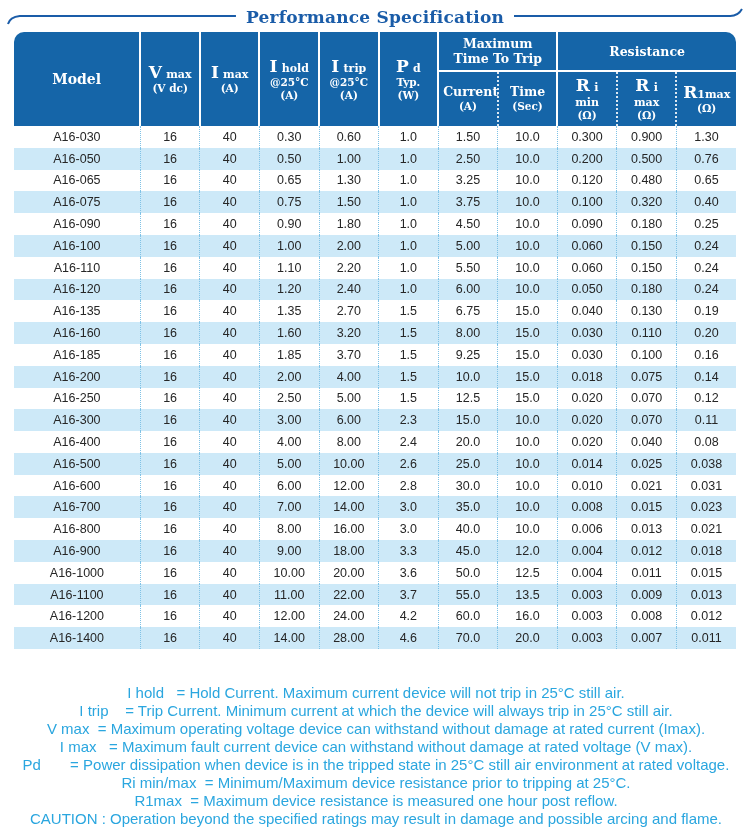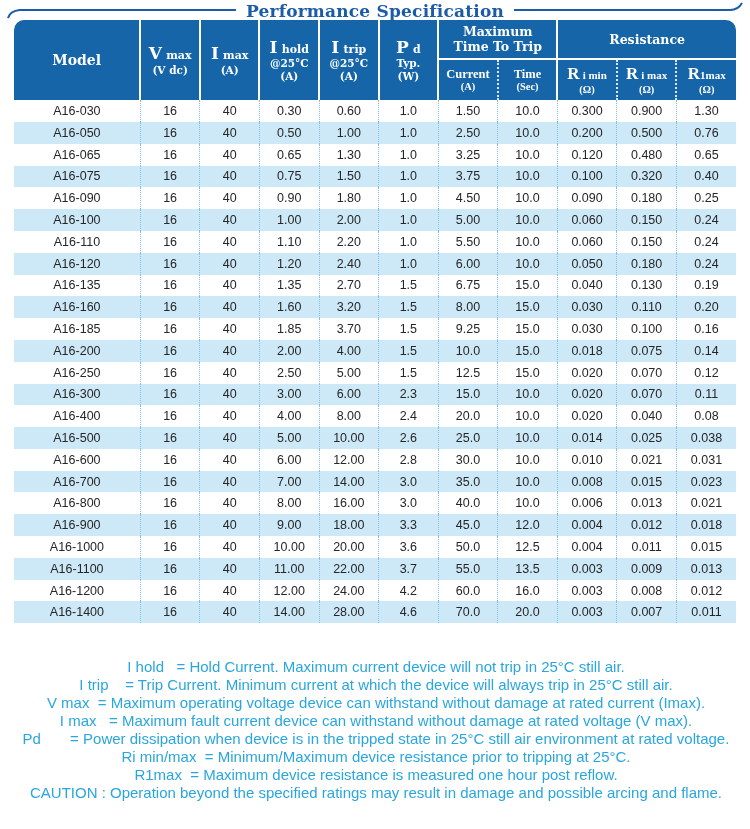--- a/index.html
+++ b/index.html
@@ -1,38 +1,38 @@
 <!DOCTYPE html>
 <html><head>
 <meta charset="utf-8">
 <style>
   * { margin:0; padding:0; box-sizing:border-box; }
   html,body { width:750px; background:#ffffff; }
   body { height:829px; font-family:"Liberation Sans", sans-serif; overflow:hidden; }
 
   
-  .title-row { display:flex; align-items:center; height:20px; padding:2px 6px 0 6px; gap:10px; }
+  .title-row { display:flex; align-items:center; height:32px; padding:2px 6px 0 6px; gap:10px; }
   .title-rule { flex:1; height:30px; }
   .page-title {
     font-family:"DejaVu Serif", serif; font-weight:bold;
     font-size:17px; color:#1a5ca8; white-space:nowrap; letter-spacing:0.2px;
   }
 
   
   .tbl-wrap { margin:0 14px; border-radius:10px 10px 0 0; overflow:hidden; }
   table { width:100%; border-collapse:collapse; table-layout:fixed; }
 
   thead th {
     background:#1565a8; color:#ffffff; text-align:center; vertical-align:middle;
     font-family:"DejaVu Serif", serif; font-weight:bold; padding:4px;
   }
   tr.h1 > th { border-left:2px solid #ffffff; }
   tr.h1 > th:first-child { border-left:none; }
   tr.h1 > th.grp { height:38px; border-bottom:2px solid #ffffff; }
-  tr.h2 > th { height:38px;font-family:Liberation Serif, serif; }
+  tr.h2 > th { height:38px; }
   tr.h2 > th.b-solid { border-left:2px solid #ffffff; }
   tr.h2 > th.b-dot { border-left:2px dotted rgba(255,255,255,0.85); }
 
   .hl  { font-size:12px; line-height:1.15; }
   .big { font-size:17px; }
   .hsub{ font-size:11px; }
   .hsm { font-size:10.5px; line-height:1.2; }
   .model-h { font-size:14px; }
   .grp-line { font-size:12.5px; line-height:1.2; }
   .sub-t { font-size:12.5px; line-height:1.15; }

